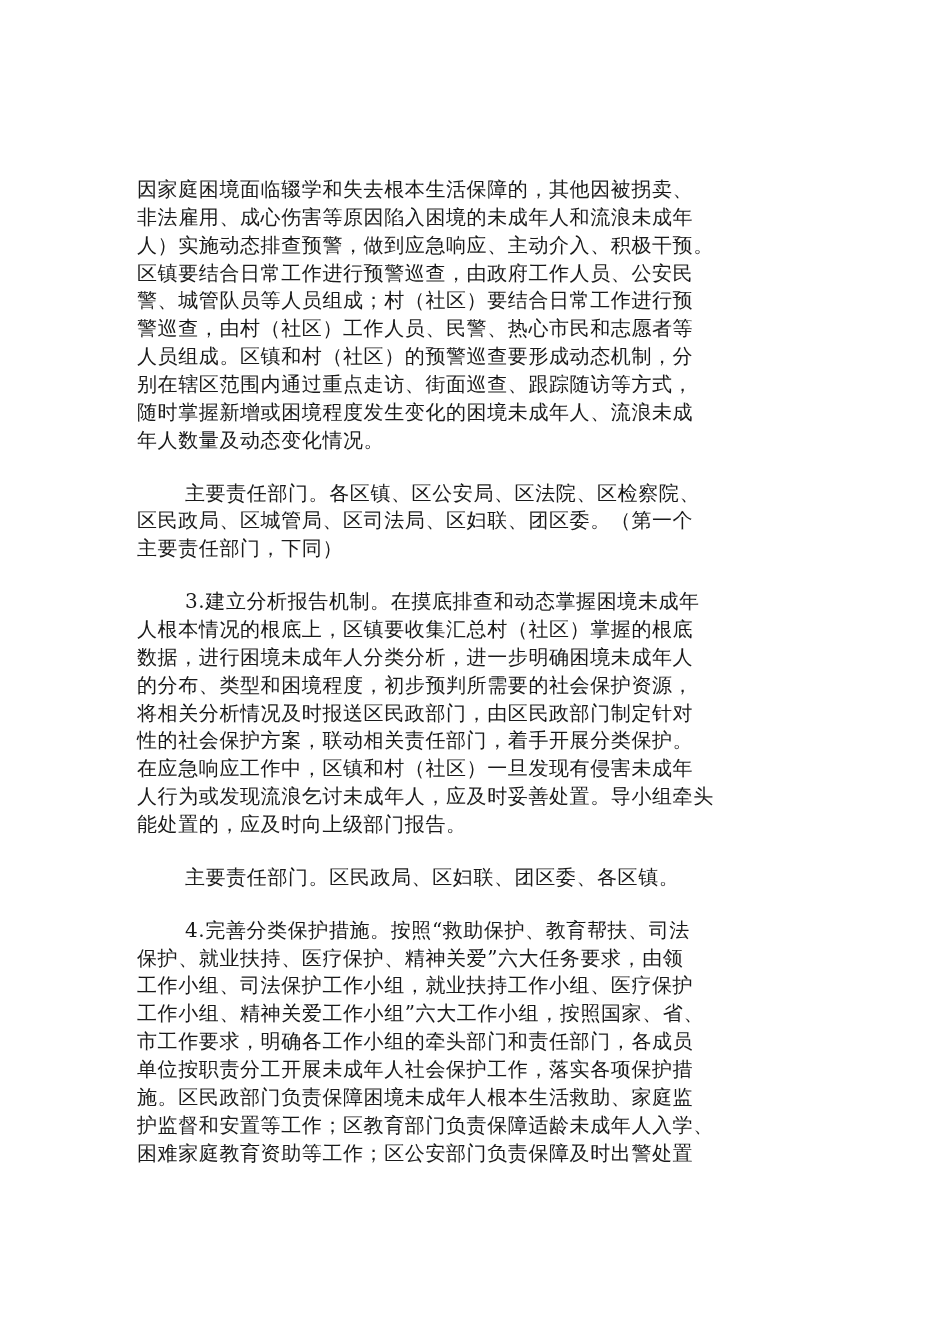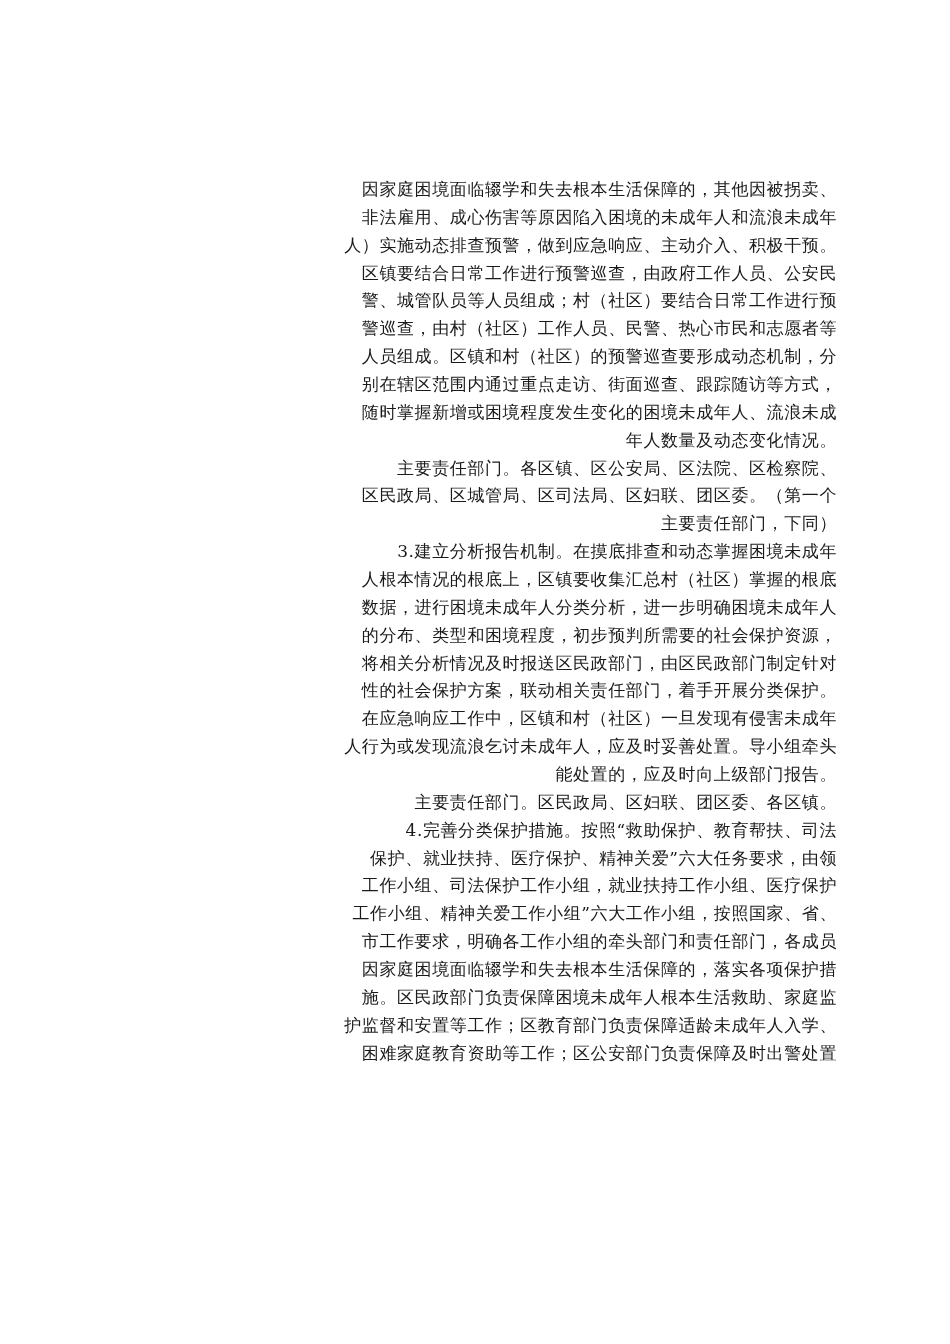--- a/index.html
+++ b/index.html
@@ -14,30 +14,30 @@
       overflow: hidden;
     }
     .page {
       position: absolute;
       left: 137px;
       top: 176px;
       width: 700px;
     }
     .line {
       font-family: "DejaVu Serif", "Liberation Serif", serif;
-      font-size: 17px;
+      font-size: 20px;
       line-height: 27.86px;
       height: 27.86px;
       color: #1a1a1a;
       white-space: nowrap;
       letter-spacing: 0.6px;
-      text-align: right;
     }
     .indent {
       padding-left: 48px;
+      margin-top: 25px;
     }
   </style>
 </head>
 <body>
 
 <div class="page">
   <div class="line">因家庭困境面临辍学和失去根本生活保障的，其他因被拐卖、</div>
   <div class="line">非法雇用、成心伤害等原因陷入困境的未成年人和流浪未成年</div>
   <div class="line">人）实施动态排查预警，做到应急响应、主动介入、积极干预。</div>
   <div class="line">区镇要结合日常工作进行预警巡查，由政府工作人员、公安民</div>
@@ -58,17 +58,17 @@
   <div class="line">性的社会保护方案，联动相关责任部门，着手开展分类保护。</div>
   <div class="line">在应急响应工作中，区镇和村（社区）一旦发现有侵害未成年</div>
   <div class="line">人行为或发现流浪乞讨未成年人，应及时妥善处置。导小组牵头</div>
   <div class="line">能处置的，应及时向上级部门报告。</div>
   <div class="line indent">主要责任部门。区民政局、区妇联、团区委、各区镇。</div>
   <div class="line indent">4.完善分类保护措施。按照“救助保护、教育帮扶、司法</div>
   <div class="line">保护、就业扶持、医疗保护、精神关爱”六大任务要求，由领</div>
   <div class="line">工作小组、司法保护工作小组，就业扶持工作小组、医疗保护</div>
   <div class="line">工作小组、精神关爱工作小组”六大工作小组，按照国家、省、</div>
   <div class="line">市工作要求，明确各工作小组的牵头部门和责任部门，各成员</div>
-  <div class="line">因家庭困境面临辍学和失去根本生活保障的，落实各项保护措</div>
+  <div class="line">单位按职责分工开展未成年人社会保护工作，落实各项保护措</div>
   <div class="line">施。区民政部门负责保障困境未成年人根本生活救助、家庭监</div>
   <div class="line">护监督和安置等工作；区教育部门负责保障适龄未成年人入学、</div>
   <div class="line">困难家庭教育资助等工作；区公安部门负责保障及时出警处置</div>
 </div>
 
 </body></html>

